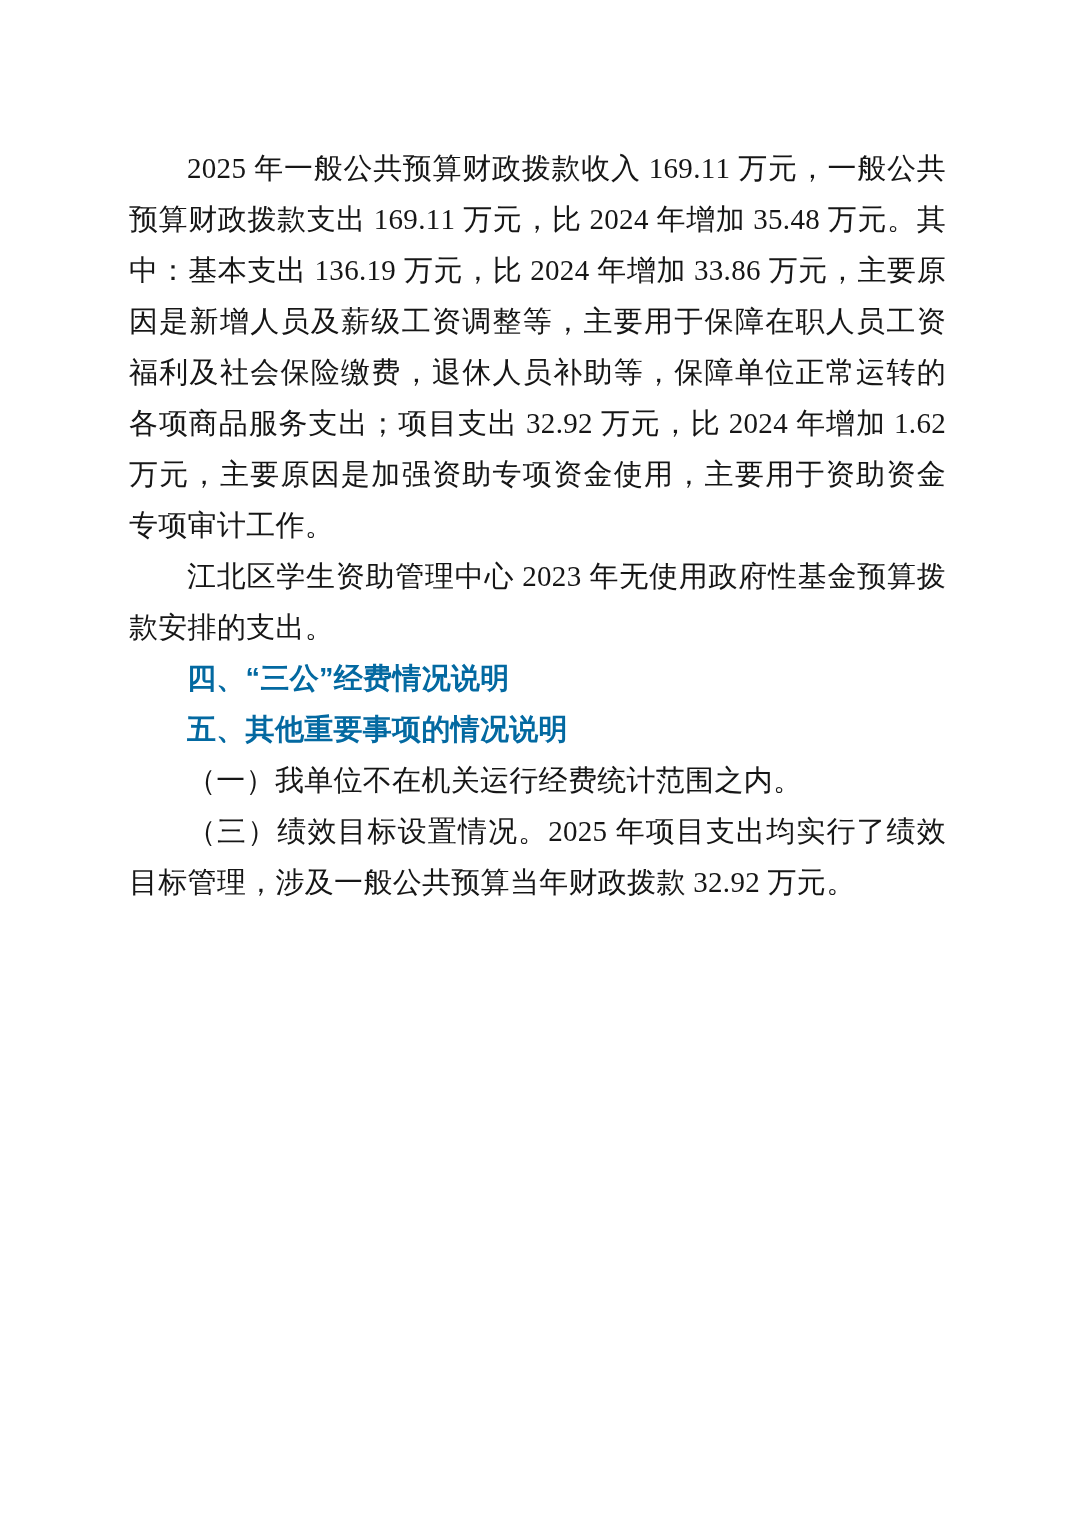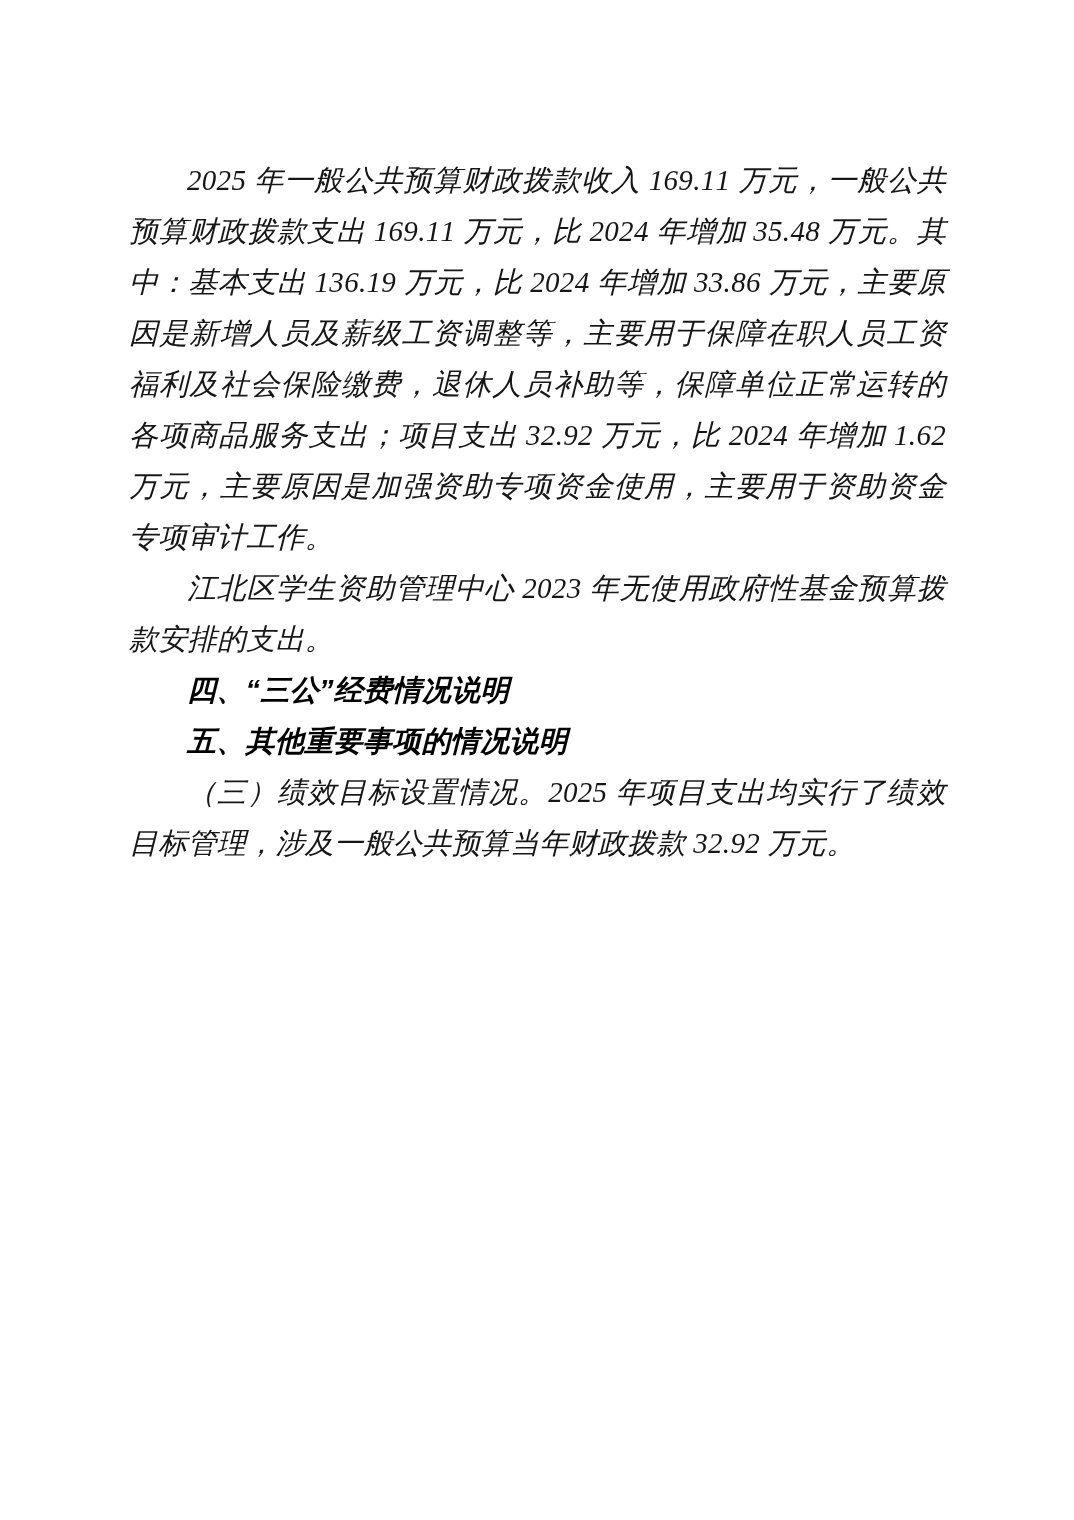--- a/index.html
+++ b/index.html
@@ -7,46 +7,46 @@
   body {
     width: 1074px;
     height: 1520px;
     position: relative;
     overflow: hidden;
     font-kerning: none;
   }
   .page {
     position: absolute;
     left: 129px;
-    top: 155px;
+    top: 143px;
     width: 817px;
-    font-style: italic;
   }
   .para {
     font-family: "Liberation Serif", "DejaVu Serif", serif;
     font-size: 29px;
     line-height: 51px;
     color: #161616;
     text-align: justify;
     text-justify: inter-ideograph;
     text-indent: 2em;
     letter-spacing: 0.3px;
   }
   .heading {
     font-family: "Liberation Sans", "DejaVu Sans", sans-serif;
     font-weight: 700;
     font-size: 29px;
     line-height: 51px;
-    color: #000000;
+    color: #0369a1;
     text-indent: 2em;
     letter-spacing: 0.3px;
   }
 </style>
 </head>
 <body>
 
 <div class="page">
   <p class="para">2025 年一般公共预算财政拨款收入 169.11 万元，一般公共预算财政拨款支出 169.11 万元，比 2024 年增加 35.48 万元。其中：基本支出 136.19 万元，比 2024 年增加 33.86 万元，主要原因是新增人员及薪级工资调整等，主要用于保障在职人员工资福利及社会保险缴费，退休人员补助等，保障单位正常运转的各项商品服务支出；项目支出 32.92 万元，比 2024 年增加 1.62 万元，主要原因是加强资助专项资金使用，主要用于资助资金专项审计工作。</p>
   <p class="para">江北区学生资助管理中心 2023 年无使用政府性基金预算拨款安排的支出。</p>
   <h2 class="heading">四、“三公”经费情况说明</h2>
   <h2 class="heading">五、其他重要事项的情况说明</h2>
+  <p class="para">（一）我单位不在机关运行经费统计范围之内。</p>
   <p class="para">（三）绩效目标设置情况。2025 年项目支出均实行了绩效目标管理，涉及一般公共预算当年财政拨款 32.92 万元。</p>
 </div>
 
 </body></html>

